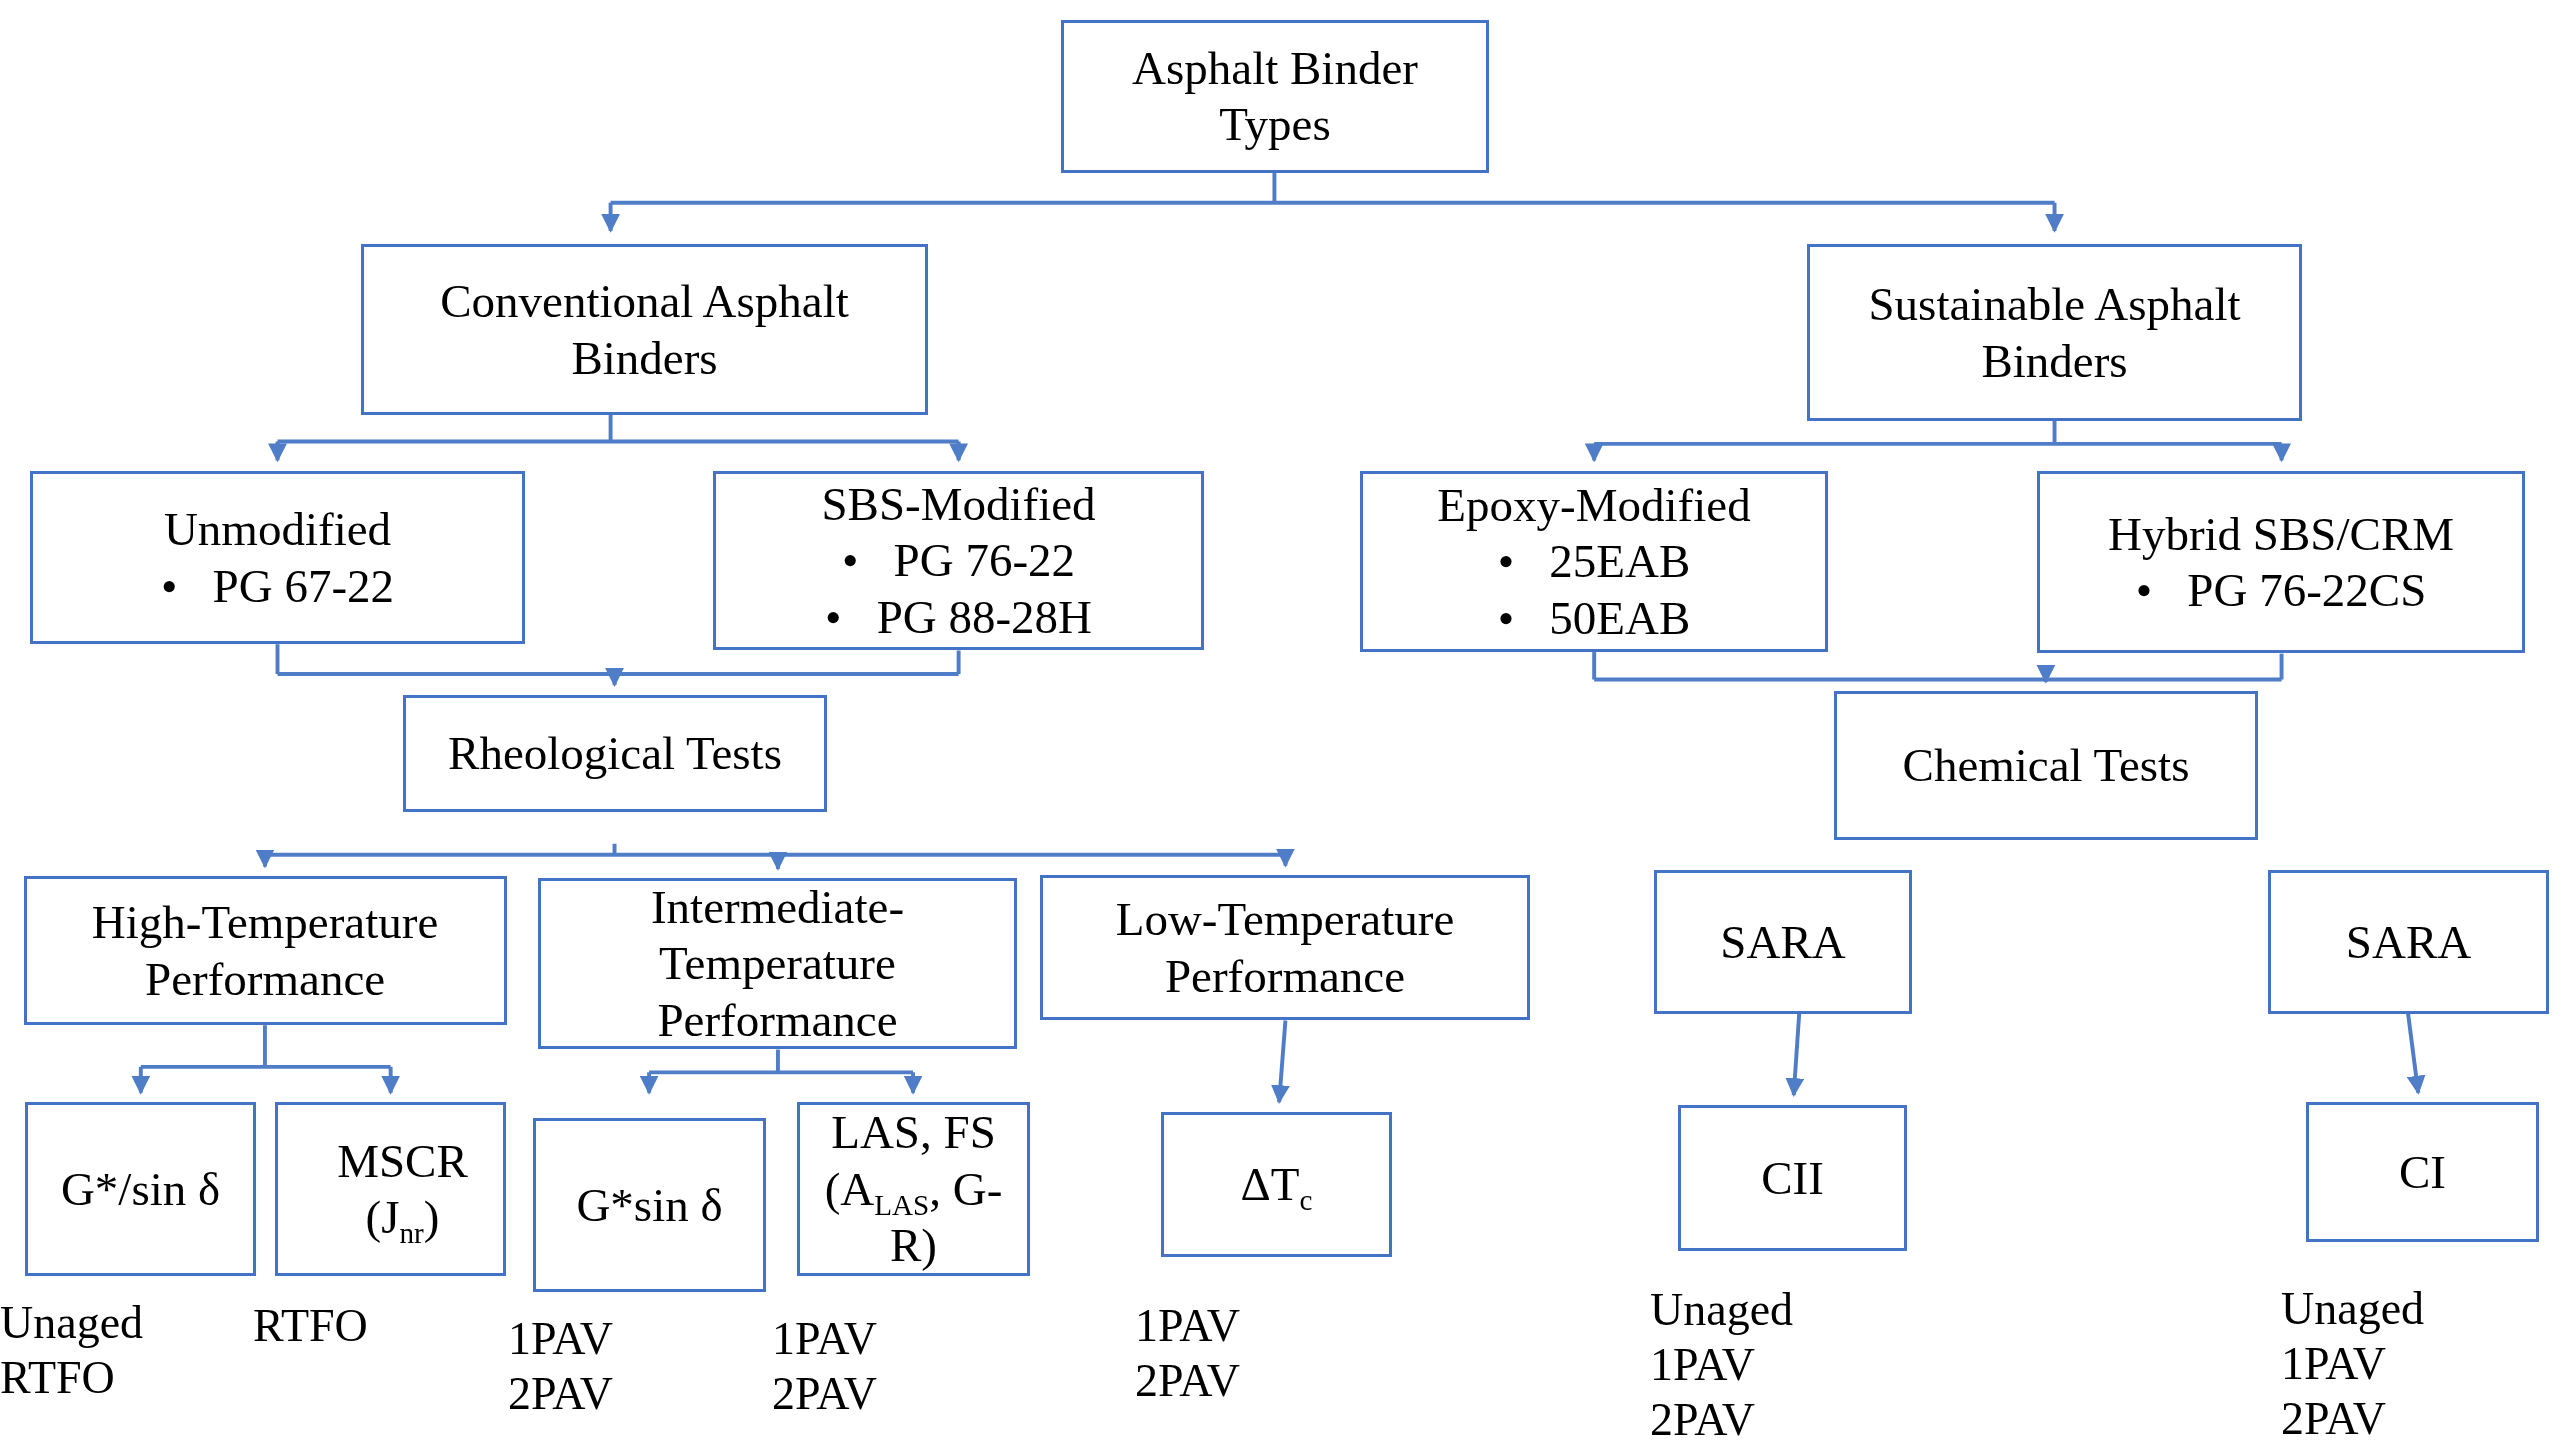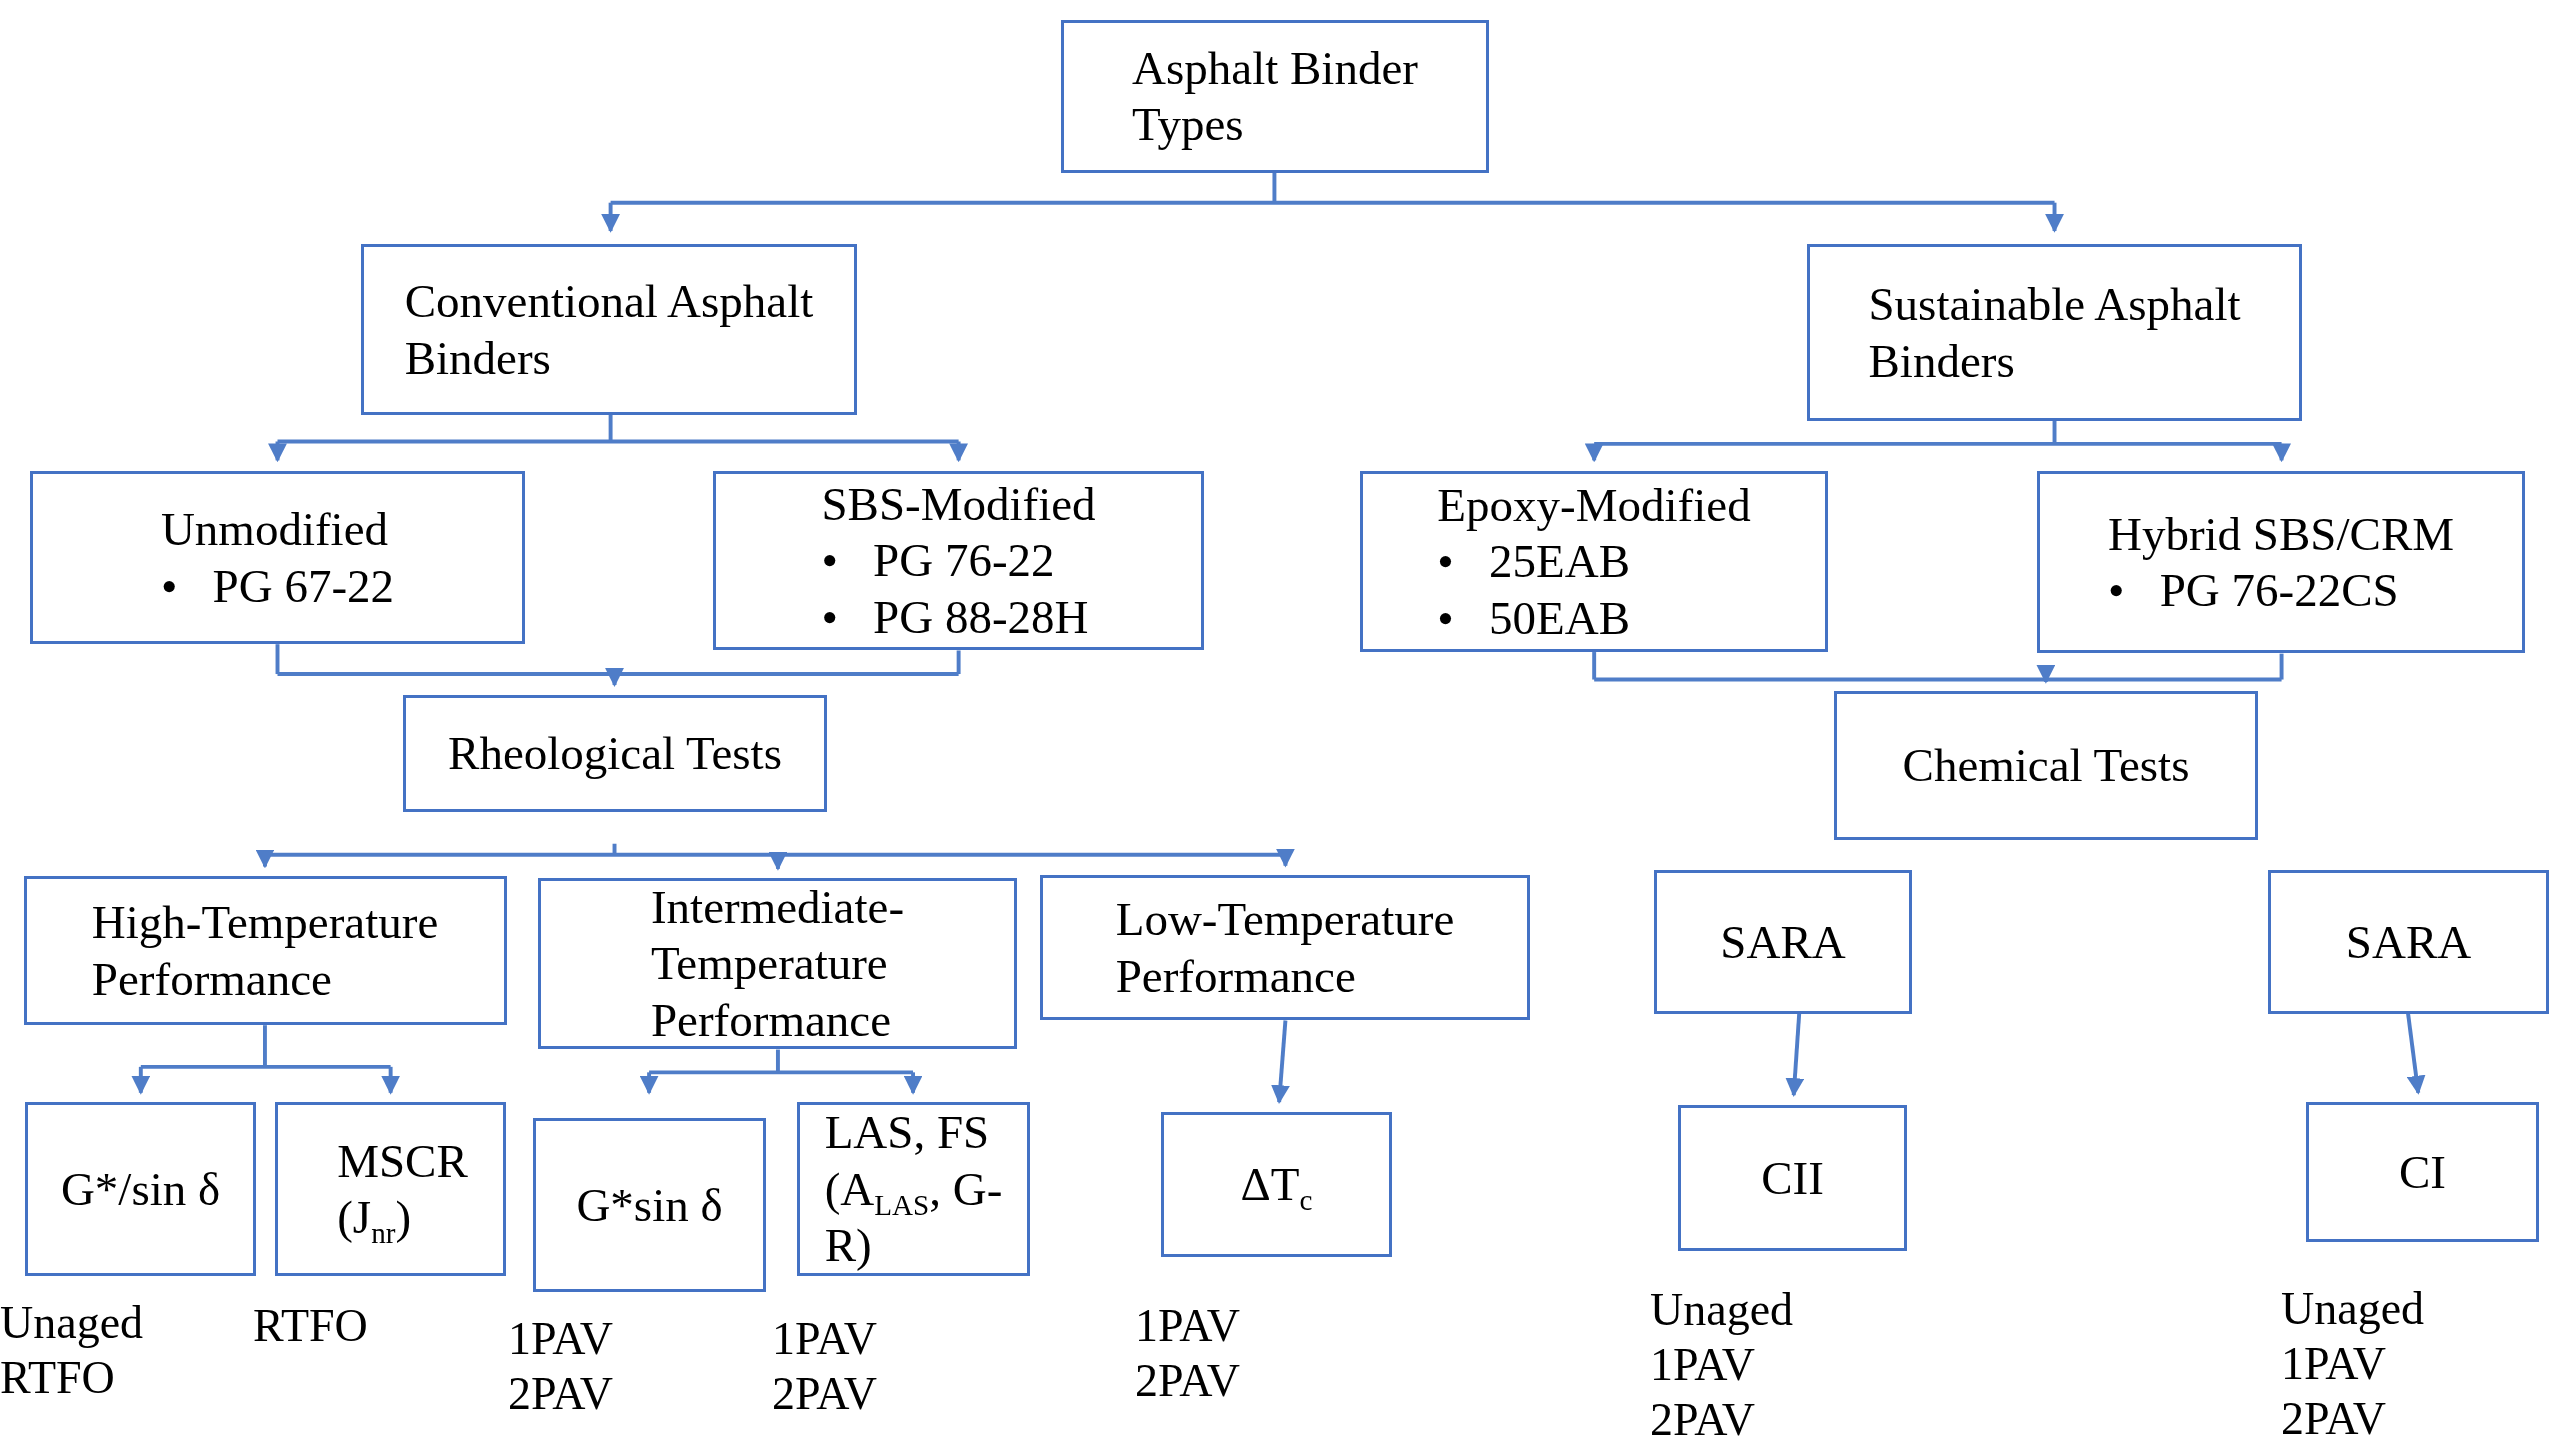--- a/index.html
+++ b/index.html
@@ -10,35 +10,35 @@
     font-family:"Liberation Serif","DejaVu Serif",serif;
     color:#000;
     overflow:hidden;
   }
   #wires{position:absolute;left:0;top:0;width:2563px;height:1451px;}
   .node{
     position:absolute;
     border:3.9px solid #4472c4;
     background:#ffffff;
     display:flex;align-items:center;justify-content:center;
-    text-align:left;
+    text-align:center;
     box-sizing:border-box;
     font-size:47px;line-height:1.2;
   }
   .lbl{white-space:nowrap;}
   sub{font-size:0.62em;line-height:0;}
   .caption{
     position:absolute;
     text-align:left;
     font-size:46px;line-height:55px;
     white-space:nowrap;
   }
   
   .n-root{left:1061px;top:19.6px;width:428px;height:153px;}
-  .n-conventional{left:361px;top:244px;width:496px;height:171px;}
+  .n-conventional{left:361px;top:244px;width:567px;height:171px;}
   .n-sustainable{left:1807px;top:244px;width:495px;height:177px;}
   .n-unmodified{left:30px;top:471px;width:495px;height:173px;}
   .n-sbs{left:713px;top:471px;width:491px;height:179px;}
   .n-epoxy{left:1360px;top:471px;width:468px;height:181px;}
   .n-hybrid{left:2037px;top:471px;width:488px;height:182px;}
   .n-rheological{left:403px;top:695px;width:424px;height:117px;}
   .n-chemical{left:1834px;top:691px;width:424px;height:149px;}
   .n-hightemp{left:23.6px;top:876px;width:483px;height:149px;}
   .n-intermediate{left:538px;top:878px;width:479px;height:171px;}
   .n-lowtemp{left:1040px;top:875px;width:490px;height:145px;}

